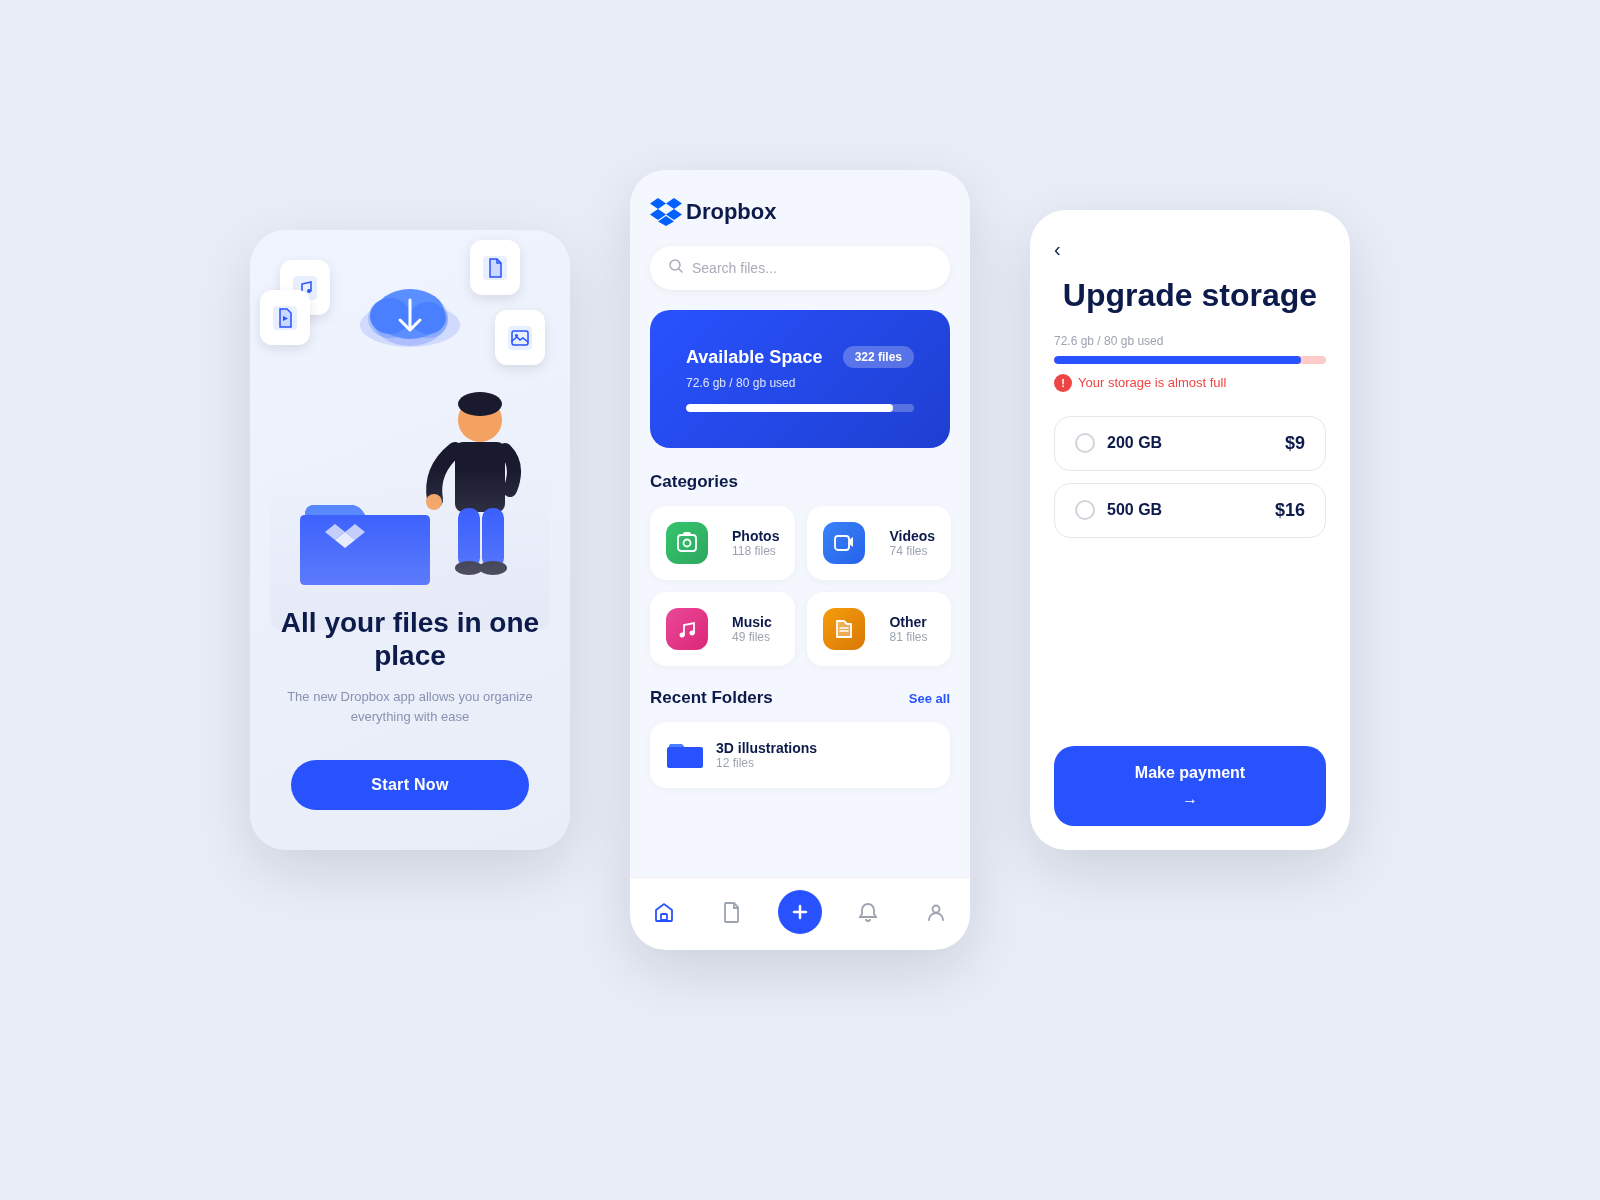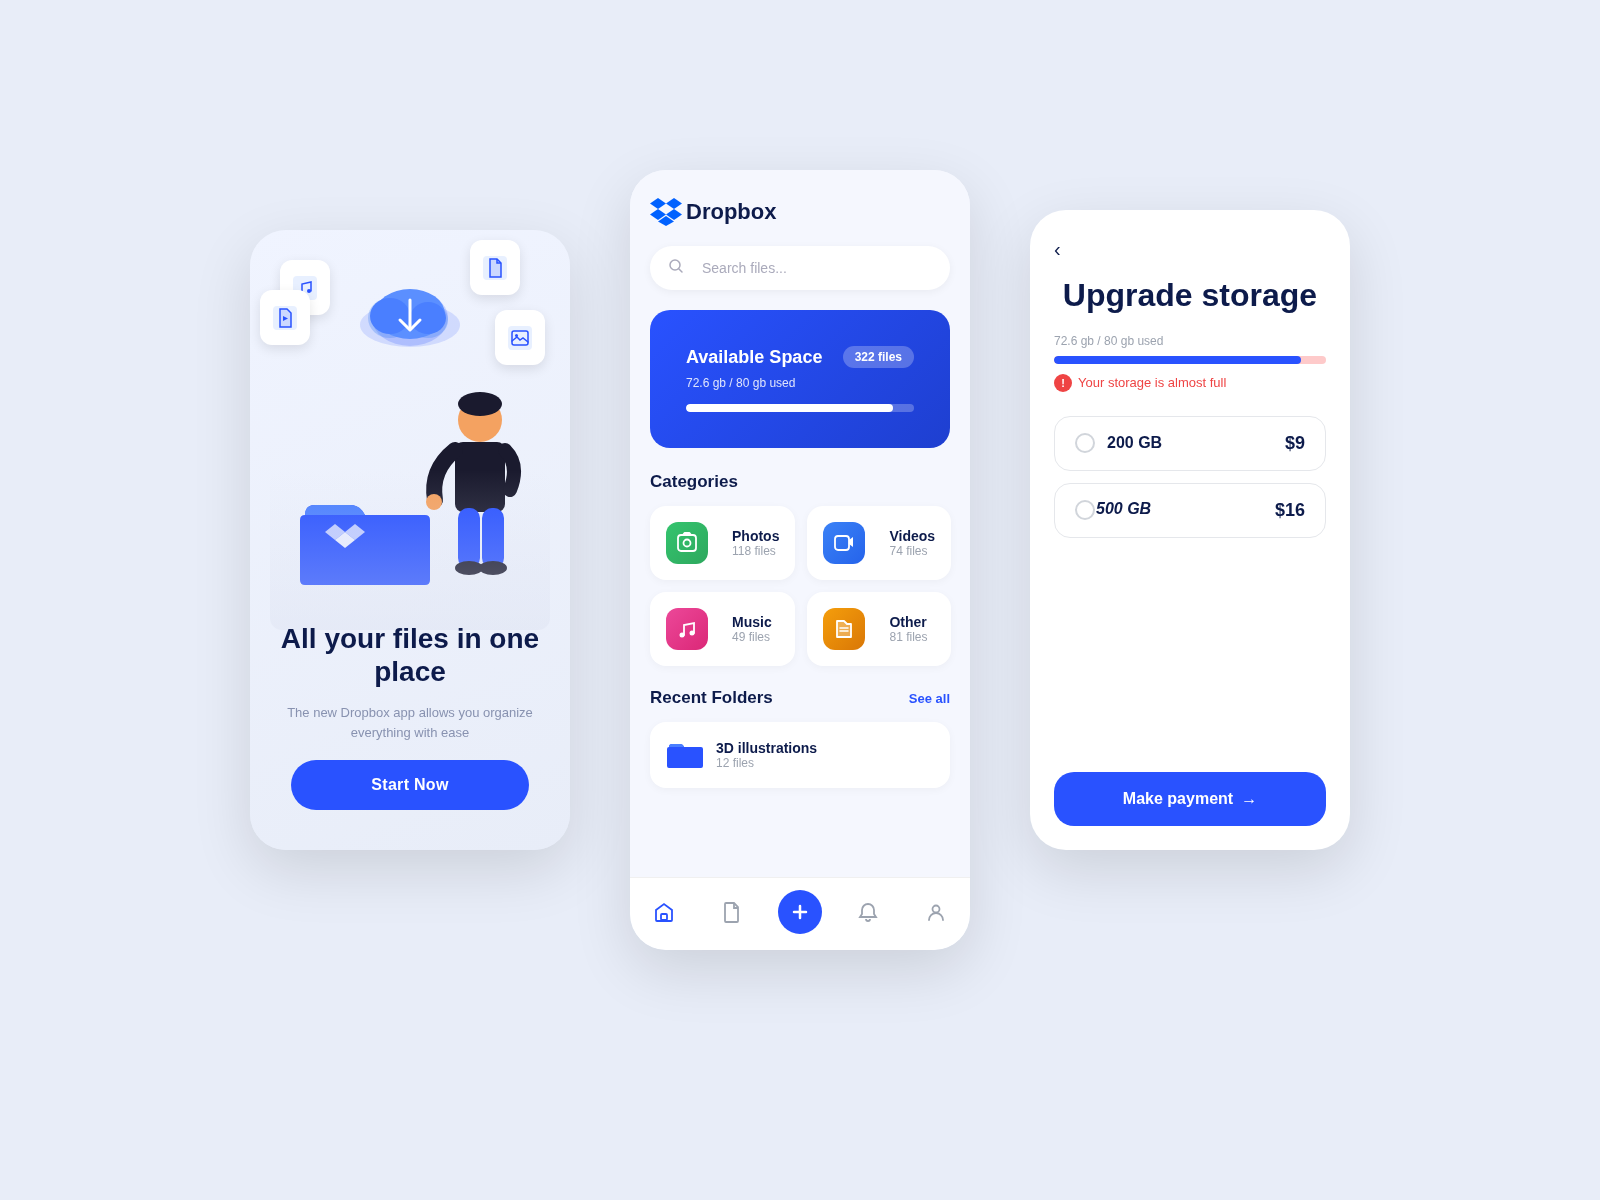--- a/index.html
+++ b/index.html
@@ -99,21 +99,21 @@
       position: absolute;
       bottom: 20px;
       right: 20px;
       width: 120px;
       height: 220px;
     }
 
     .card-left-text {
       text-align: center;
       padding: 0 30px;
-      margin-bottom: 18px;
+      margin-bottom: 34px;
       position: relative;
       z-index: 2;
     }
     .card-left-title {
       font-size: 28px;
       font-weight: 800;
       color: #0d1b4b;
       line-height: 1.2;
       margin-bottom: 14px;
     }
@@ -176,21 +176,20 @@
       display: flex;
       align-items: center;
       gap: 8px;
       margin-bottom: 20px;
       box-shadow: 0 2px 8px rgba(0,0,0,0.05);
     }
     .search-icon-wrap { color: #aab; }
     .search-input-fake {
       color: #aab;
       font-size: 14px;
-      margin-left: 10px;
     }
 
     
     .space-card {
       background: linear-gradient(135deg, #2952ff 0%, #1e3fd0 100%);
       border-radius: 20px;
       padding: 36px;
       color: white;
       margin-bottom: 24px;
       position: relative;
@@ -436,20 +435,21 @@
       font-size: 16px;
       font-weight: 700;
       cursor: pointer;
       display: flex;
       align-items: center;
       justify-content: center;
       gap: 8px;
       margin-top: auto;
       margin-bottom: 24px;
       width: 100%;
+      flex-direction: column;
     }
   </style>
 </head>
 <body>
 
 <div class="screens-container">
 
   <div class="phone-card card-left">
     <div class="card-left-illustration">
       <div class="illustration-bg">
@@ -708,21 +708,21 @@
 
     <div class="plan-option">
       <div style="display:flex;align-items:center;gap:12px;">
         <div class="plan-radio"></div>
         <span class="plan-size">200 GB</span>
       </div>
       <span class="plan-price">$9</span>
     </div>
 
     <div class="plan-option">
-      <div style="display:flex;align-items:flex-start;gap:1px;font-style:italic;">
+      <div style="display:flex;align-items:center;gap:12px;">
         <div class="plan-radio"></div>
         <span class="plan-size">500 GB</span>
       </div>
       <span class="plan-price">$16</span>
     </div>
 
 
     <button class="make-payment-btn">
       <span>Make payment</span>
       <span>→</span>

